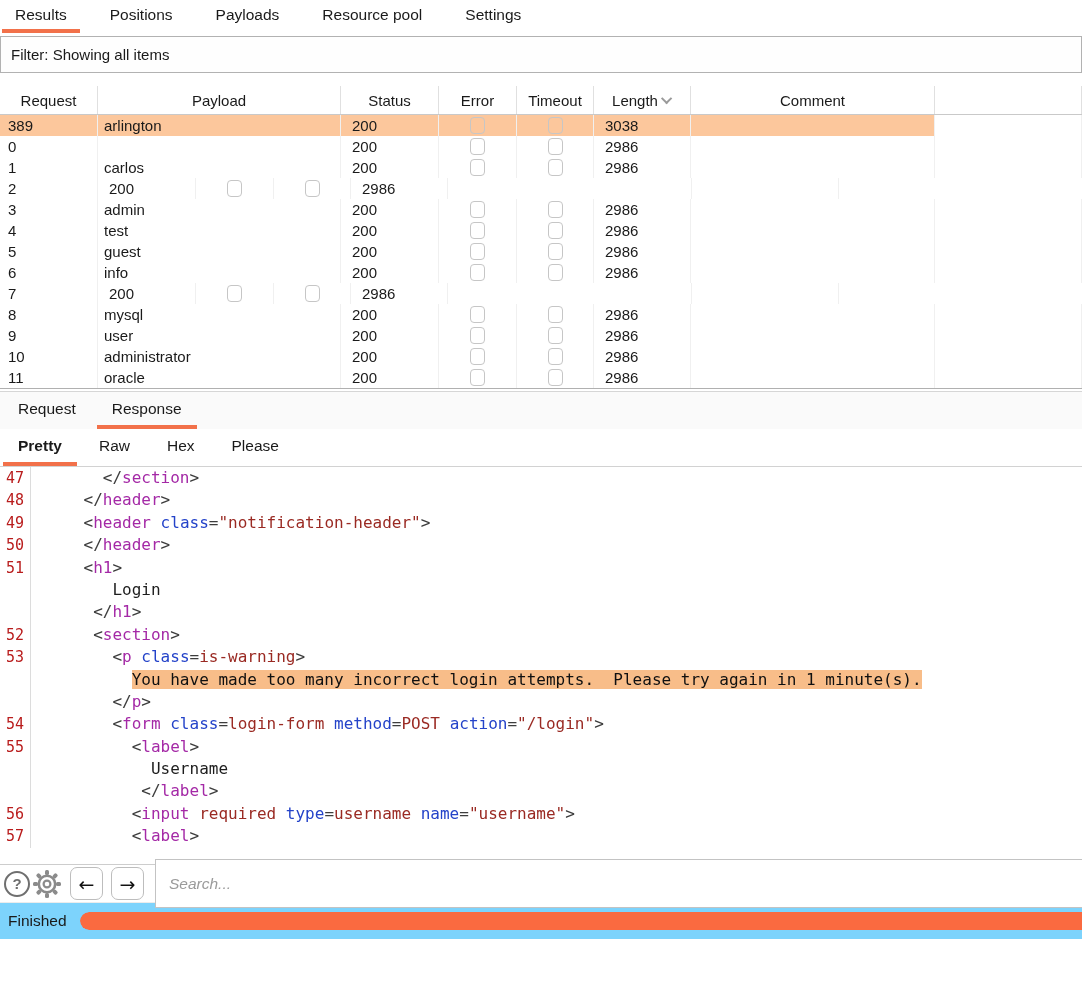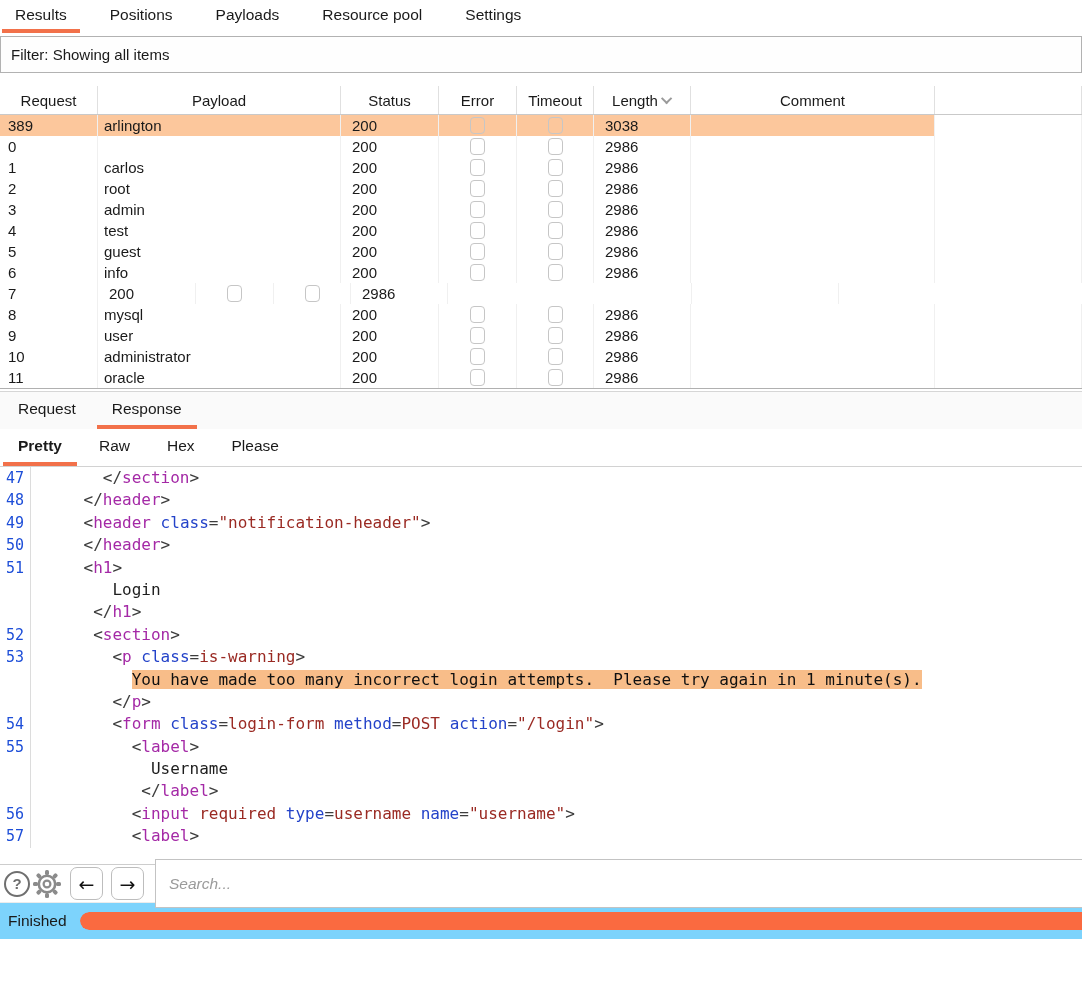--- a/index.html
+++ b/index.html
@@ -48,21 +48,21 @@
     display:flex;padding-left:3px;}
   .view-tab{display:flex;align-items:center;padding:0 15px;margin-right:7px;
     font-size:15.5px;border-bottom:4px solid transparent;}
   .view-tab.sel{border-bottom-color:var(--accent);font-weight:bold;}
 
   
   .code{height:397px;overflow:hidden;background:#fff;
     font-family:"DejaVu Sans Mono","Liberation Mono",monospace;
     font-size:16px;line-height:22.4px;}
   .cline{display:flex;height:22.4px;}
-  .lnum{flex:0 0 31px;padding-left:6px;color:#1d4ed8;font-size:15px;
+  .lnum{flex:0 0 31px;padding-left:6px;color:#b91c1c;font-size:15px;
     border-right:1px solid #dcdcdc;}
   .lcontent{white-space:pre;padding-left:14px;}
   .tk-p{color:#3d3d3d;}
   .tk-t{color:#a429a6;}
   .tk-a{color:#2443c9;}
   .tk-v{color:#9a2a23;}
   .tk-x{color:#1d1d1d;}
   .tk-h{background:var(--code-hl);color:#101010;}
 
   
@@ -151,21 +151,20 @@
       </div>
       <div class="cell" style="width: 77px; justify-content: center;">
         <span class="cb"></span>
       </div>
       <div class="cell" style="width: 97px; padding-left: 11px;">2986</div>
       <div class="cell" style="width: 244px; padding-left: 6px;"></div>
       <div class="cell filler" style="width: 147px;"></div>
     </div>
     <div class="row">
       <div class="cell" style="width: 98px; padding-left: 8px;">2</div>
-      <div class="cell" style="width: 243px; padding-left: 6px;">root</div>
       <div class="cell" style="width: 98px; padding-left: 11px;">200</div>
       <div class="cell" style="width: 78px; justify-content: center;">
         <span class="cb"></span>
       </div>
       <div class="cell" style="width: 77px; justify-content: center;">
         <span class="cb"></span>
       </div>
       <div class="cell" style="width: 97px; padding-left: 11px;">2986</div>
       <div class="cell" style="width: 244px; padding-left: 6px;"></div>
       <div class="cell filler" style="width: 147px;"></div>

